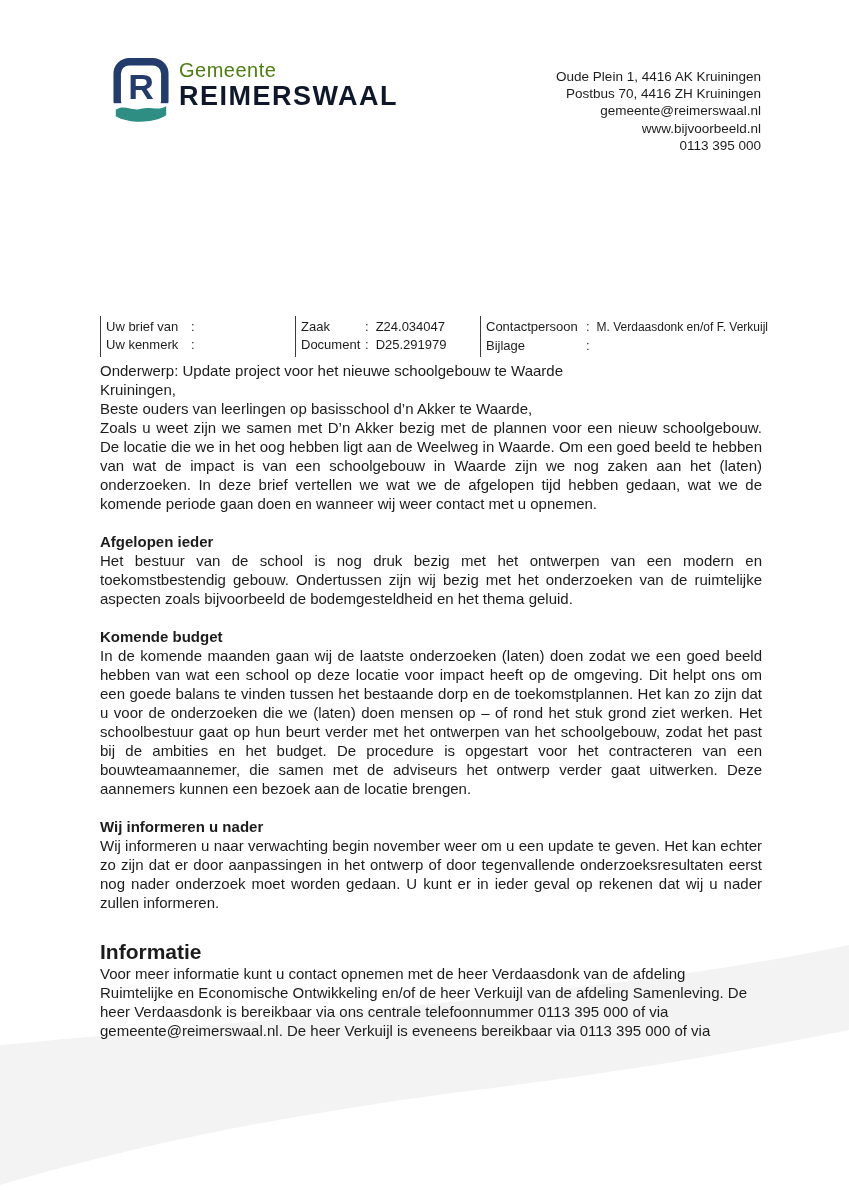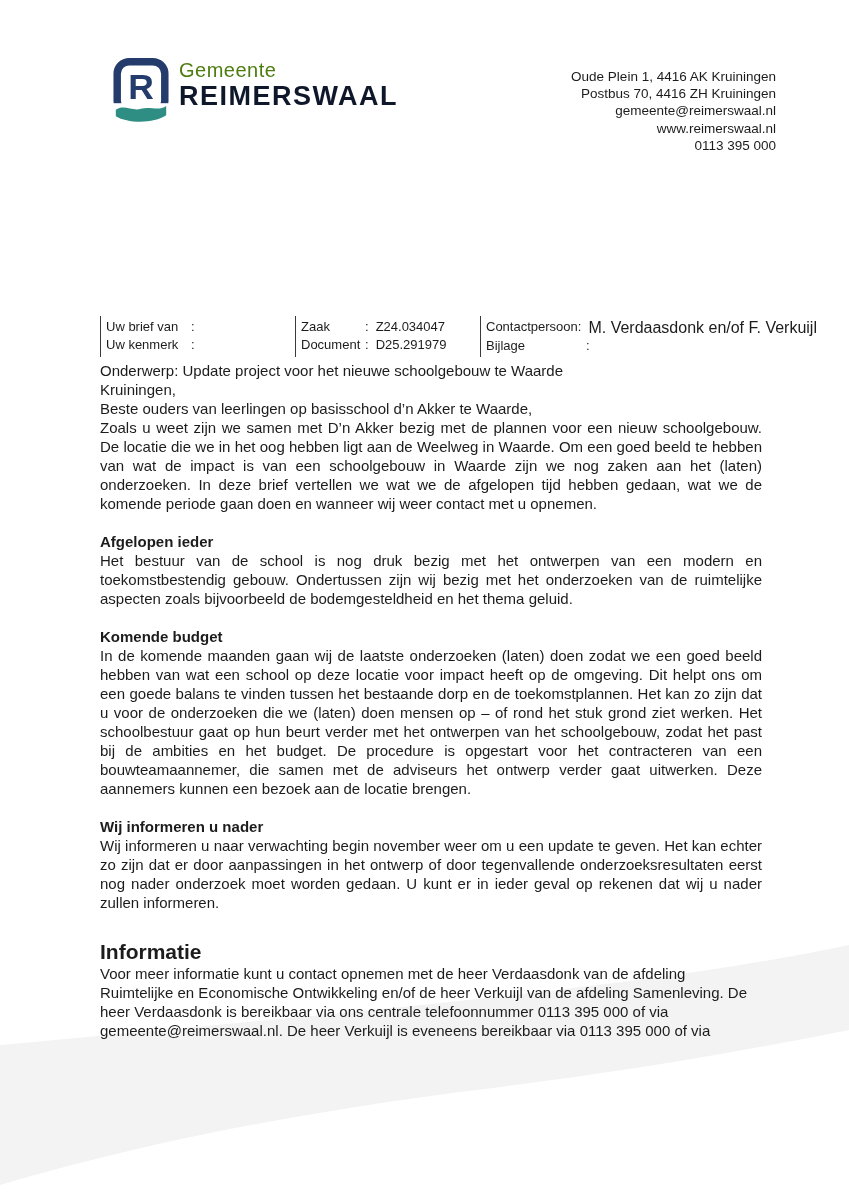--- a/index.html
+++ b/index.html
@@ -14,40 +14,40 @@
   }
   
   .watermark { position:absolute; left:0; bottom:0; width:849px; height:300px; z-index:0; }
   
   .logo { position:absolute; left:113px; top:56px; display:flex; align-items:flex-start; z-index:2; }
   .logo-icon { width:56px; height:72px; flex:0 0 auto; }
   .logo-text { margin-left:10px; padding-top:4px; line-height:1; }
   .logo-gemeente { font-size:20px; letter-spacing:0.5px; color:#4d7c0f; display:block; }
   .logo-name { font-size:27px; font-weight:bold; letter-spacing:1.5px; color:#0f172a; display:block; margin-top:3px; }
   .addr {
-    position:absolute; top:68px; right:73px;
+    position:absolute; top:68px; right:88px;
     text-align:right; font-size:13.5px; line-height:17.2px; z-index:2;
   }
   
   .refblock {
     position:absolute; left:100px; top:316px; width:668px;
     display:flex; z-index:2; font-size:13px; line-height:17.5px;
   }
   .refcol { border-left:1px solid #3a3a3a; padding:2px 0 3px 5px; box-sizing:border-box; }
   .refcol-1 { width:195px; }
   .refcol-2 { width:185px; }
   .refcol-3 { width:288px; }
   .refrow { display:flex; white-space:nowrap; }
   .reflabel { display:inline-block; }
   .refcol-1 .reflabel { width:85px; }
   .refcol-2 .reflabel { width:64px; }
   .refcol-3 .reflabel { width:100px; }
   .refcolon { display:inline-block; }
   .refval { margin-left:7px; }
-  .refval-small { font-size:16px; padding-top:1px; }
+  .refval-small { font-size:12px; padding-top:1px; }
   
   .letter {
     position:absolute; left:100px; top:361px; width:662px; z-index:2;
     font-size:15px; line-height:19px;
   }
   .letter p { margin:0; }
   .subject { margin:0; }
   .place { margin-top:27px; }
   .salutation { margin-top:37px; }
   .intro { margin-top:15px; text-align:justify; }
@@ -83,21 +83,21 @@
     <div class="logo-text">
       <span class="logo-gemeente">Gemeente</span>
       <span class="logo-name">REIMERSWAAL</span>
     </div>
   </div>
 
   <div class="addr">
     <div>Oude Plein 1, 4416 AK Kruiningen</div>
     <div>Postbus 70, 4416 ZH Kruiningen</div>
     <div>gemeente@reimerswaal.nl</div>
-    <div>www.reimerswaal.nl</div>
+    <div>www.bijvoorbeeld.nl</div>
     <div>0113 395 000</div>
   </div>
 
   <div class="refblock">
     <div class="refcol refcol-1">
       <div class="refrow">
         <span class="reflabel">Uw brief van</span>
         <span class="refcolon">:</span>
         <span class="refval"></span>
       </div>

